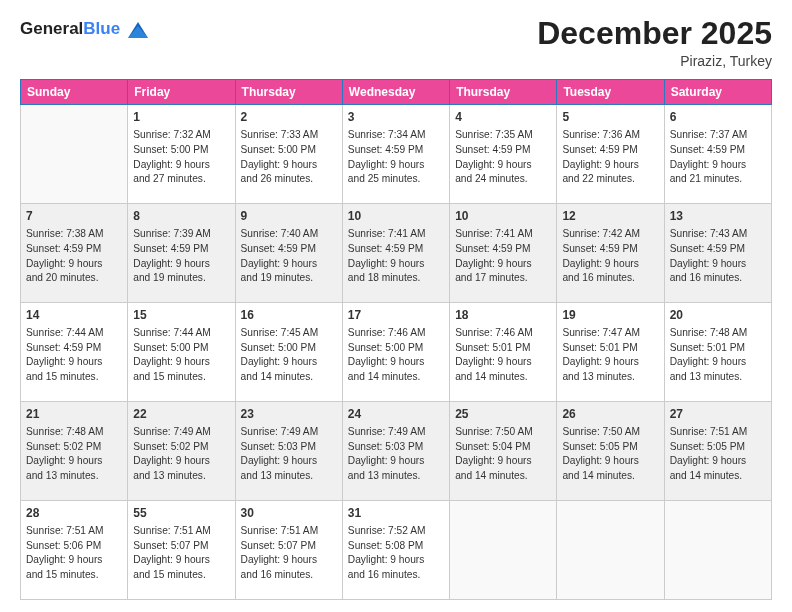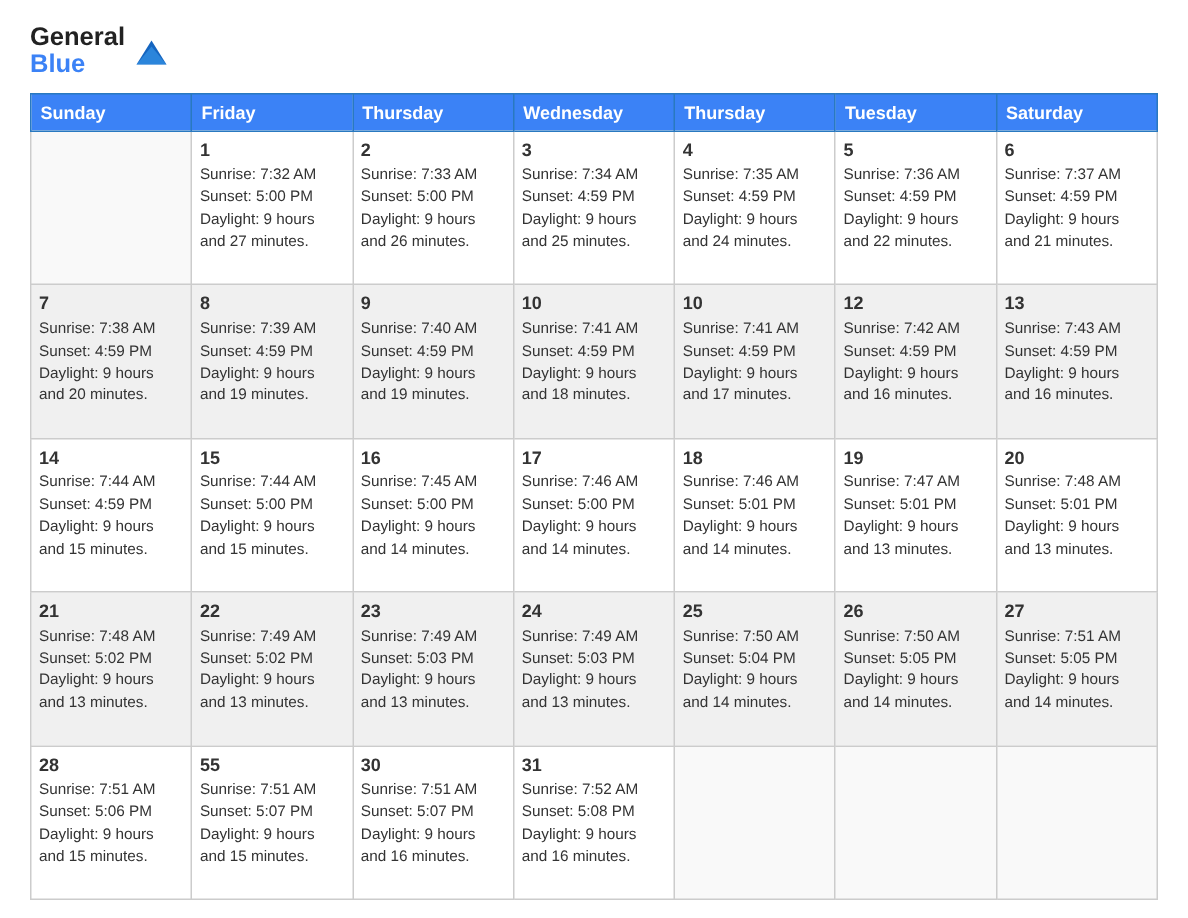--- a/index.html
+++ b/index.html
@@ -42,21 +42,21 @@
       color: #444;
       margin-top: 2px;
     }
     .calendar {
       flex: 1;
       border-collapse: collapse;
       width: 100%;
       font-size: 11px;
     }
     .calendar th {
-      background-color: #3b82f6;
+      background-color: #ec4899;
       color: #fff;
       text-align: left;
       padding: 5px 6px;
       font-size: 12px;
       font-weight: bold;
       border: 1px solid #2979c0;
     }
     .calendar td {
       border: 1px solid #ccc;
       vertical-align: top;
@@ -85,29 +85,33 @@
       background: #f0f0f0;
     }
   </style>
 </head>
 <body>
 
 <div class="page">
   <div class="header">
     <div class="logo">
       <div style="display:flex;align-items:center;gap:4px;">
-        <div style="display:flex;flex-direction:column;line-height:1.05;">
+        <div style="display:flex;flex-direction:row;line-height:1.05;">
           <span style="font-size:17px;font-weight:bold;color:#222;">General</span>
           <span style="font-size:17px;font-weight:bold;color:#3b82f6;">Blue</span>
         </div>
         <svg width="26" height="26" viewBox="0 0 26 26">
           <polygon points="4,22 14,6 24,22" fill="#1565c0"></polygon>
           <polygon points="4,22 14,10 24,22" fill="#42a5f5" opacity="0.5"></polygon>
         </svg>
       </div>
+    </div>
+    <div class="title-block">
+      <div class="month-title">December 2025</div>
+      <div class="subtitle">Piraziz, Turkey</div>
     </div>
   </div>
 
   <table class="calendar">
     <thead>
       <tr>
       <th>Sunday</th>
           <th>Friday</th>
           <th>Thursday</th>
           <th>Wednesday</th>

